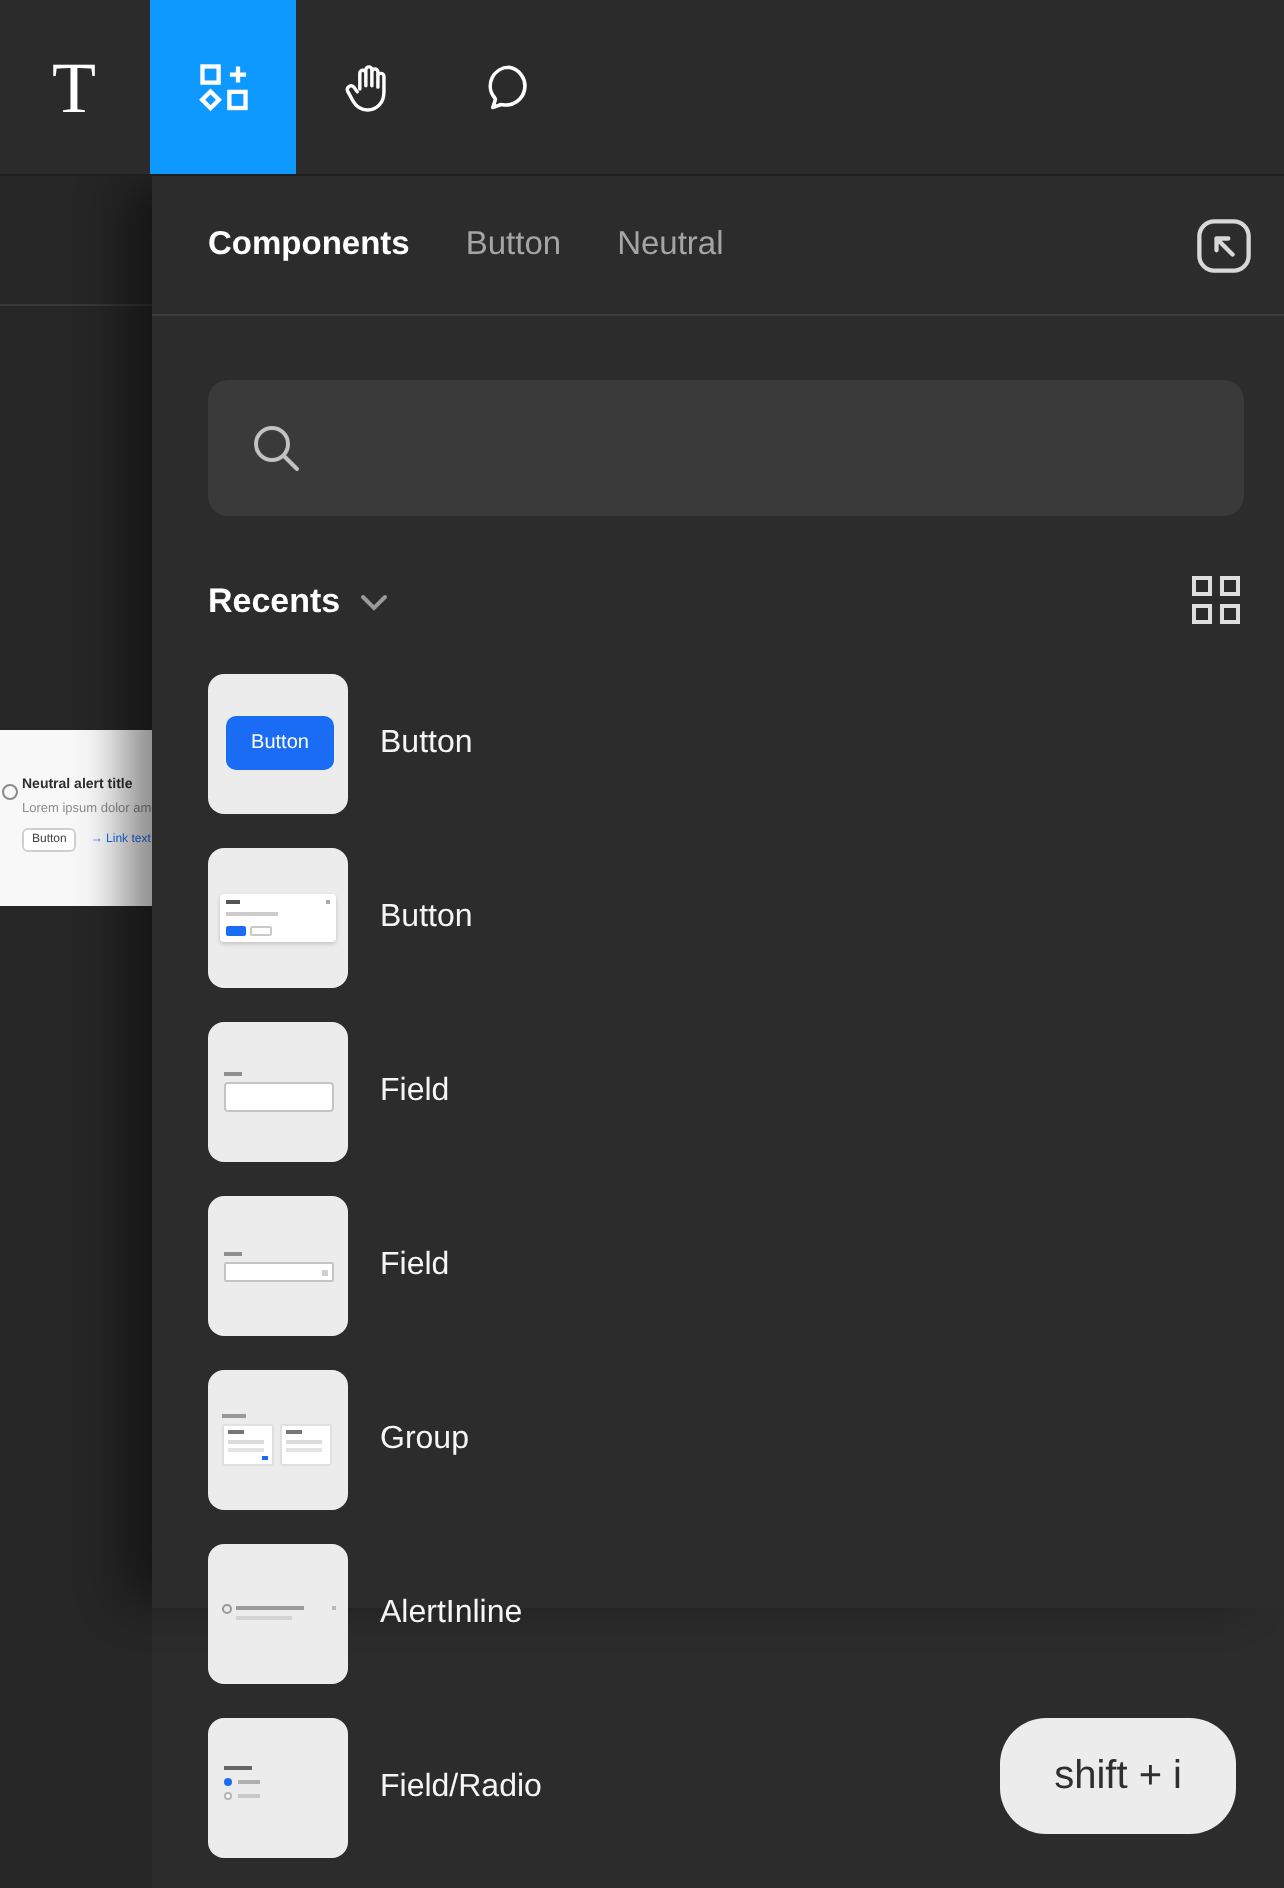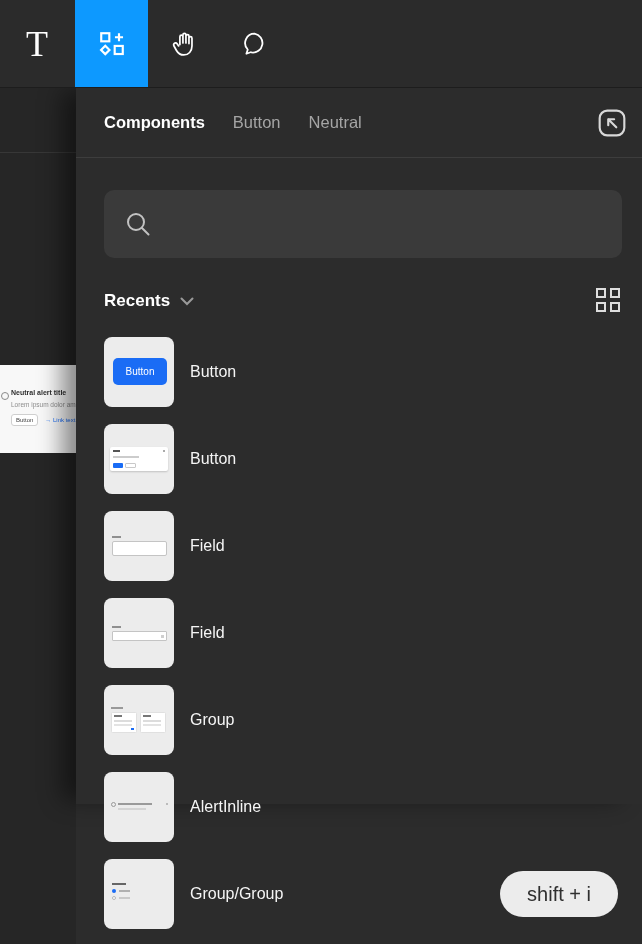--- a/index.html
+++ b/index.html
@@ -76,21 +76,21 @@
   .t5-bar-a{left:2px;top:2px;width:8px;height:2px;background:#777;}
   .t5-bar-b{left:2px;top:7px;width:18px;height:2px;background:#dcdcdc;box-shadow:0 4px 0 #e3e3e3;}
   .t5-dot{right:2px;bottom:2px;width:3px;height:2px;background:#1a6cf5;}
   
   .t6-label{left:8px;top:24px;width:14px;height:2px;background:#666;}
   .t6-d1{left:8px;top:30px;width:4px;height:4px;border-radius:50%;background:#1a6cf5;}
   .t6-b1{left:15px;top:31px;width:11px;height:2px;background:#b0b0b0;}
   .t6-d2{left:8px;top:37px;width:4px;height:4px;border-radius:50%;border:1px solid #b5b5b5;background:#fff;box-sizing:border-box;}
   .t6-b2{left:15px;top:38px;width:11px;height:2px;background:#c9c9c9;}
   
-  .shortcut{position:absolute;right:24px;bottom:27px;height:46px;padding:0 27px;background:#ececec;border-radius:23px;display:flex;align-items:center;color:#2f2f2f;font-size:20px;font-weight:500;z-index:40;}
+  .shortcut{position:absolute;right:24px;bottom:27px;height:58px;padding:0 27px;background:#ececec;border-radius:23px;display:flex;align-items:center;color:#2f2f2f;font-size:20px;font-weight:500;z-index:40;}
 </style>
 </head>
 <body>
 
 <div class="screen">
 
   <div class="canvas">
     <div class="canvas-hline"></div>
     <div class="alert-card">
       <span class="alert-icon"></span>
@@ -230,21 +230,21 @@
       </div>
 
       <div class="row">
         <div class="thumb">
           <i class="t6-label"></i>
           <i class="t6-d1"></i>
           <i class="t6-b1"></i>
           <i class="t6-d2"></i>
           <i class="t6-b2"></i>
         </div>
-        <span class="rowlabel">Group/Group</span>
+        <span class="rowlabel">Field/Radio</span>
       </div>
 
     </div>
   </div>
 
   <div class="shortcut">shift + i</div>
 
 </div>
 
 </body></html>

